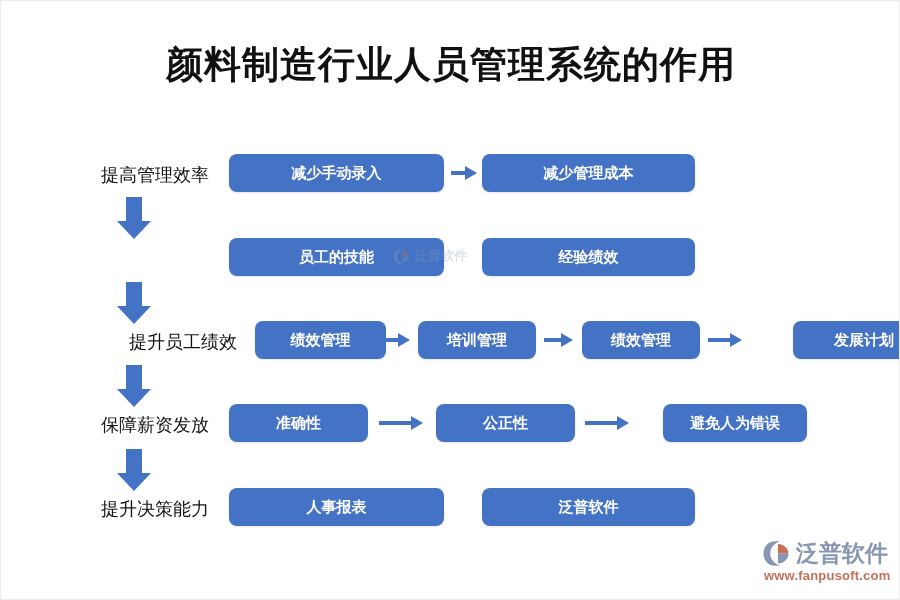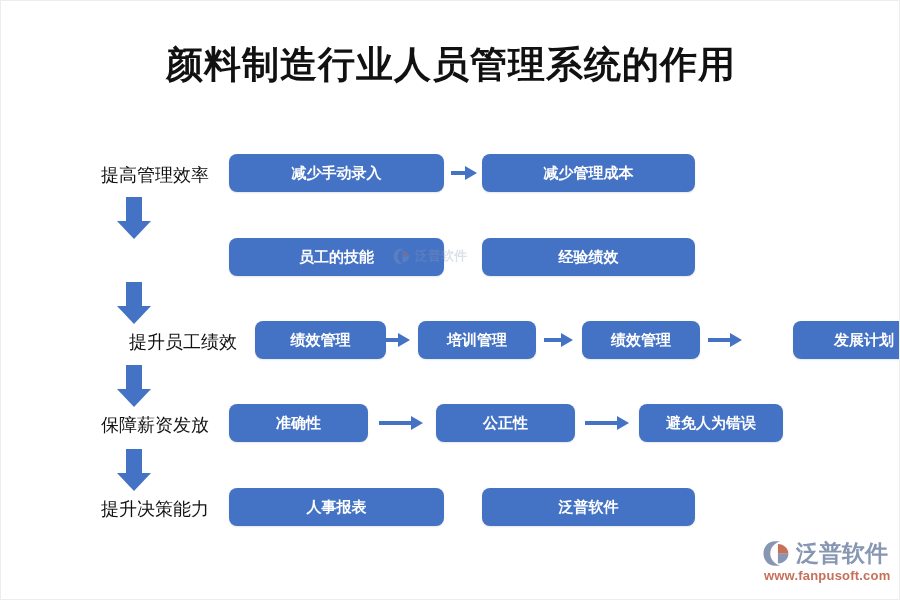--- a/index.html
+++ b/index.html
@@ -237,21 +237,21 @@
     <div class="node" id="r3n0" style="left: 228px; width: 139px;">准确性</div>
     <div class="arrow-right" id="r3a0" style="left: 378px; width: 44px;">
       <div class="shaft" style="width: 34px;"></div>
       <div class="head"></div>
     </div>
     <div class="node" id="r3n1" style="left: 435px; width: 139px;">公正性</div>
     <div class="arrow-right" id="r3a1" style="left: 584px; width: 44px;">
       <div class="shaft" style="width: 34px;"></div>
       <div class="head"></div>
     </div>
-    <div class="node" id="r3n2" style="left: 638px; width: 144px;">避免人为错误</div>
+    <div class="node" id="r3n2" style="left: 662px; width: 144px;">避免人为错误</div>
   </div>
 
   <div class="row" id="row-4" style="top: 487px;">
     <div class="row-label">提升决策能力</div>
     <div class="node" id="r4n0" style="left: 228px; width: 215px;">人事报表</div>
     <div class="node" id="r4n1" style="left: 481px; width: 213px;">泛普软件</div>
   </div>
 
   <div class="arrow-down" id="da-0" style="top: 196px; left: 116px;">
     <div class="v-shaft"></div>

